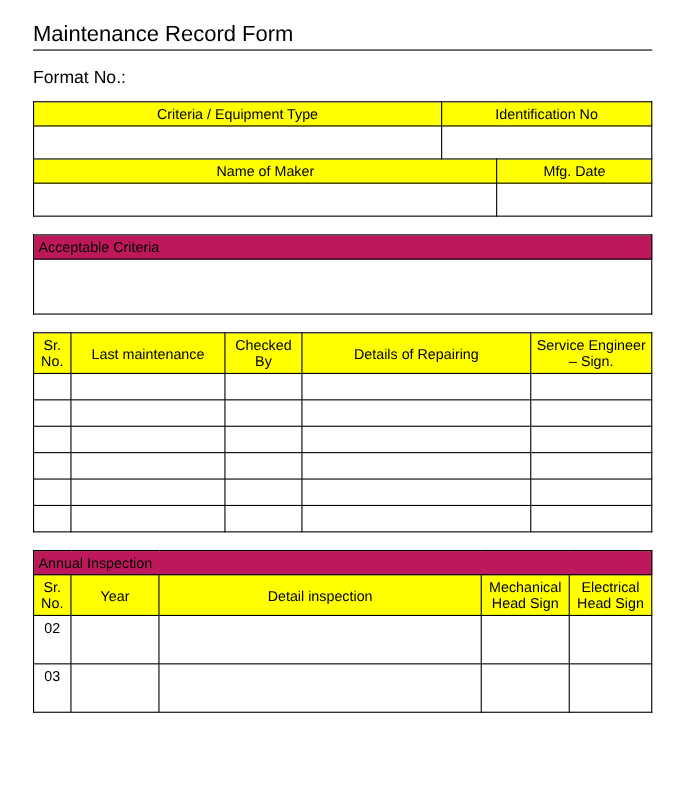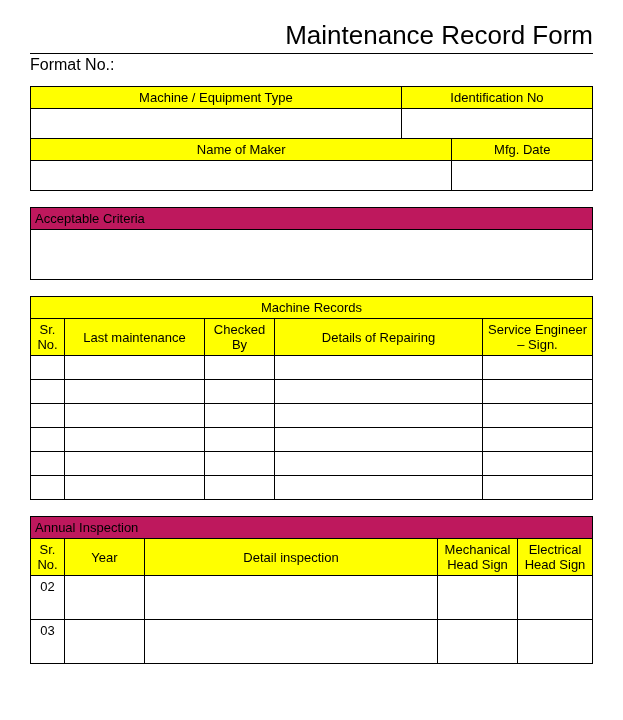--- a/index.html
+++ b/index.html
@@ -6,25 +6,24 @@
   body {
     margin: 0;
     padding: 20px 30px;
     font-family: "Century Gothic", "Futura", Arial, sans-serif;
     font-size: 13px;
     background: #fff;
     color: #000;
     width: 623px;
   }
   .title-row {
-    text-align: right;
-    font-size: 26px;
+    font-size: 20px;
     padding-bottom: 2px;
     border-bottom: 1px solid #000;
-    margin-bottom: 2px;
+    margin-bottom: 16px;
   }
   .format-row {
     font-size: 16px;
     margin-bottom: 12px;
   }
   table {
     border-collapse: collapse;
     width: 100%;
     margin-bottom: 16px;
   }
@@ -49,21 +48,21 @@
 </style>
 </head>
 <body>
 
 <div class="title-row">Maintenance Record Form</div>
 <div class="format-row">Format No.:</div>
 
 <table>
   <tbody>
       <tr>
-    <td class="hdr" colspan="2" style="width:66%;">Machine / Equipment Type</td>
+    <td class="hdr" colspan="2" style="width:66%;">Criteria / Equipment Type</td>
     <td class="hdr" colspan="2">Identification No</td>
   </tr>
   <tr class="blank">
     <td colspan="2"></td>
     <td colspan="2"></td>
   </tr>
   <tr>
     <td class="hdr" colspan="3" style="width:75%;">Name of Maker</td>
     <td class="hdr">Mfg. Date</td>
   </tr>
@@ -87,23 +86,20 @@
 
 <table>
   <colgroup>
     <col style="width:34px">
     <col style="width:140px">
     <col style="width:70px">
     <col>
     <col style="width:110px">
   </colgroup>
   <tbody>
-      <tr>
-    <td class="hdr" colspan="5">Machine Records</td>
-  </tr>
   <tr>
     <td class="hdr">Sr. No.</td>
     <td class="hdr">Last maintenance</td>
     <td class="hdr">Checked By</td>
     <td class="hdr">Details of Repairing</td>
     <td class="hdr">Service Engineer – Sign.</td>
   </tr>
   <tr class="row-h">
         <td class="sr"></td>
         <td></td>

